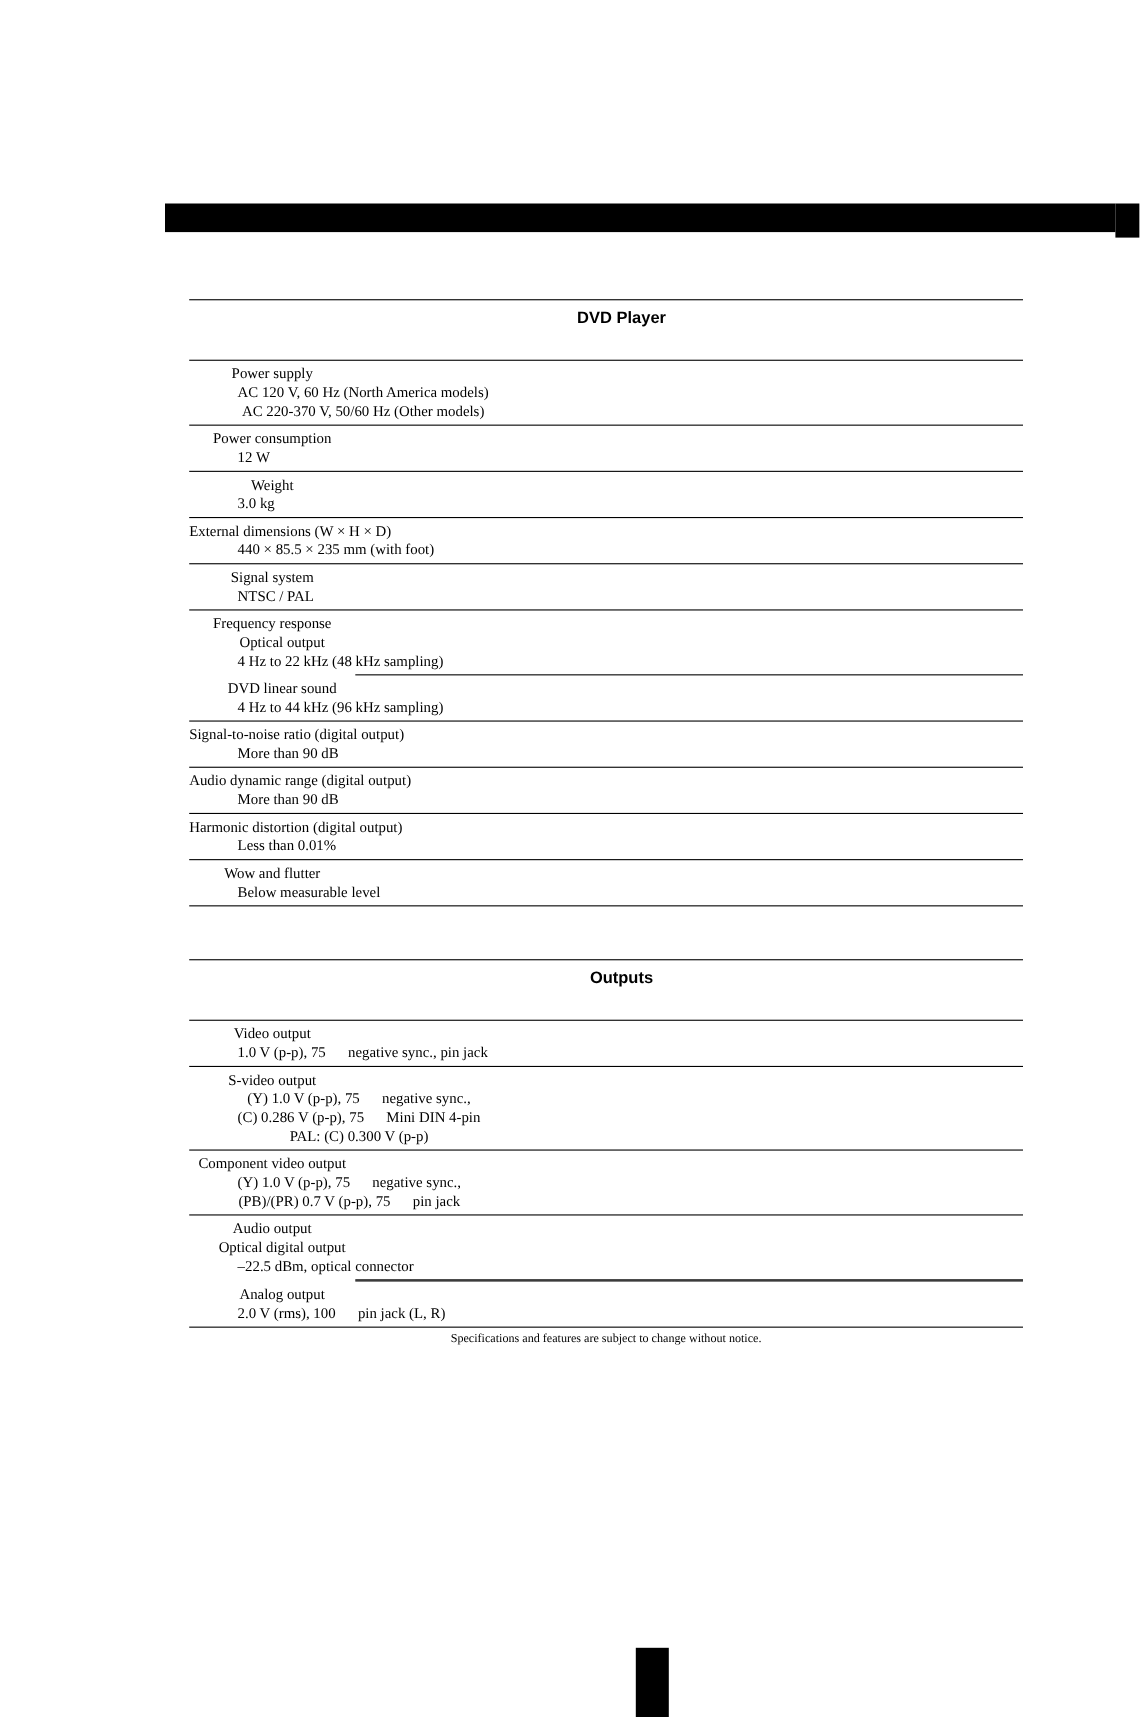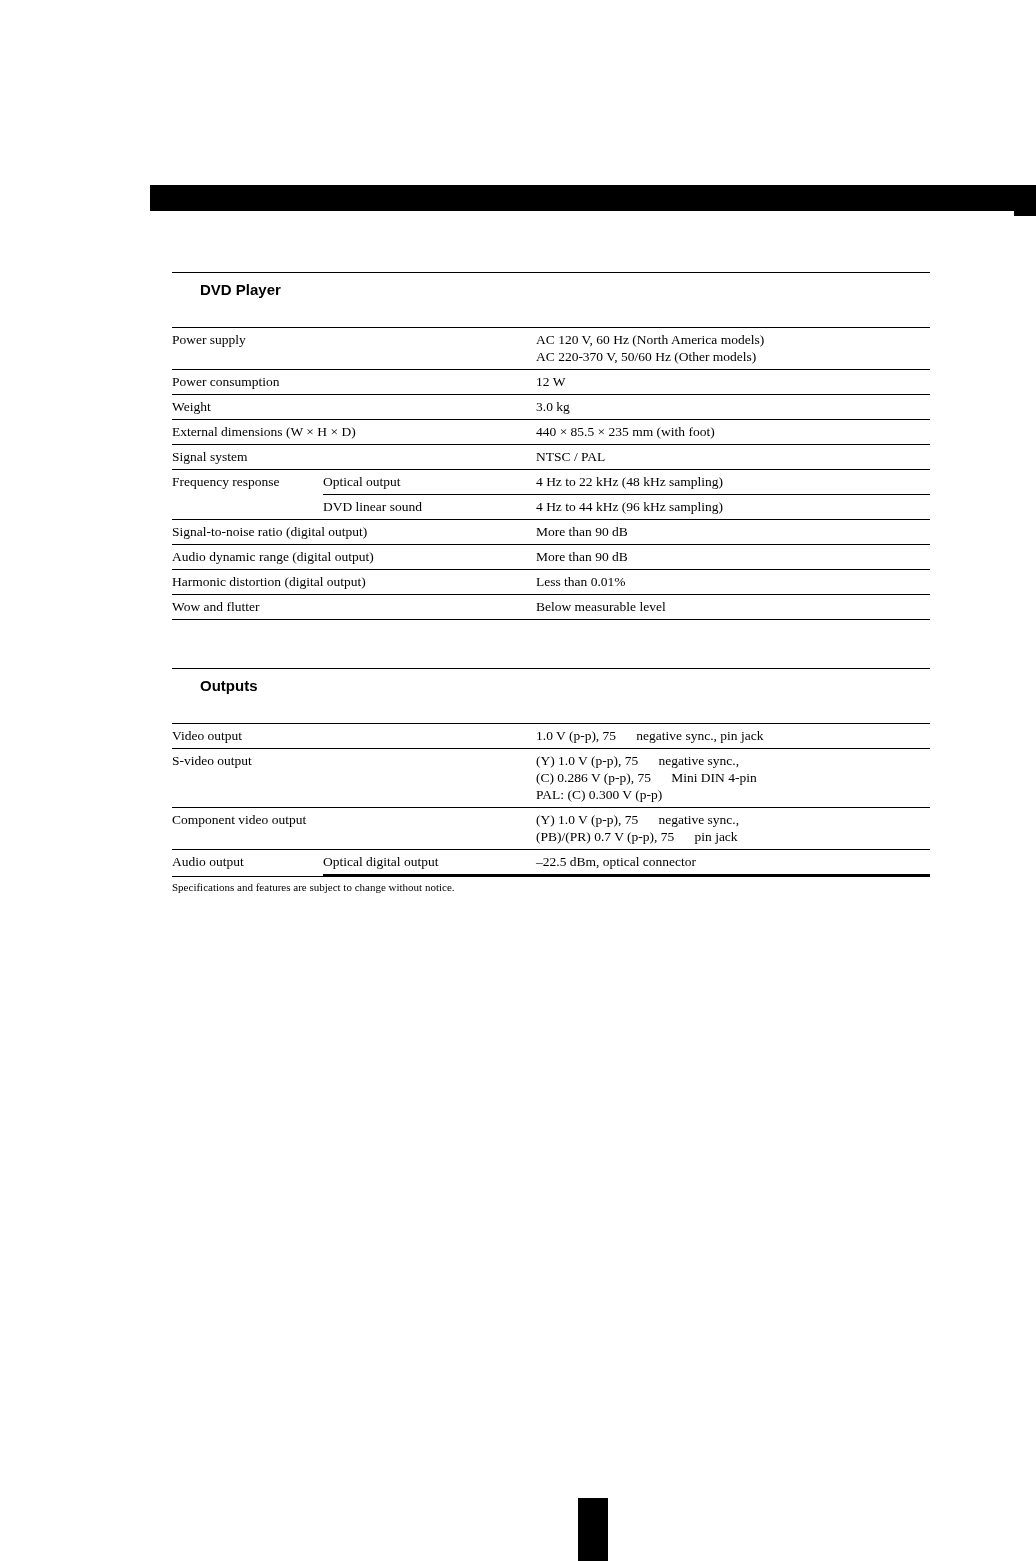--- a/index.html
+++ b/index.html
@@ -20,20 +20,21 @@
   .header-tab {
     position: absolute;
     top: 185px; left: 1014px;
     width: 22px; height: 31px;
     background: #000000;
   }
   .content {
     position: absolute;
     top: 272px; left: 172px;
     width: 758px;
+    text-align: center;
   }
   section.spec-section { display: block; }
   section.spec-section + section.spec-section { margin-top: 48px; }
   .sec-rule {
     height: 1px;
     background: #000000;
   }
   h2.sec-title {
     margin: 8px 0 0 28px;
     font-family: "Liberation Sans", sans-serif;
@@ -41,20 +42,21 @@
     font-size: 15px;
     line-height: 18px;
   }
   .spec-table { margin-top: 28px; }
   .rule { height: 1px; background: #000000; }
   .rule-indent { margin-left: 151px; }
   .row {
     display: flex;
     align-items: flex-start;
     padding: 3px 0 4px 0;
+    flex-direction: column;
   }
   .cell { font-size: 13.5px; line-height: 17px; }
   .cell.label { width: 151px; flex: none; white-space: nowrap; overflow: visible; }
   .cell.sub   { width: 169px; flex: none; white-space: nowrap; overflow: visible; }
   .cell.value { flex: 1; margin-left: 44px; }
   .cell.value div { white-space: pre-wrap; line-height: 17px; }
   .footnote {
     margin: 4px 0 0 0;
     font-size: 11px;
     line-height: 13px;
@@ -205,20 +207,27 @@
         <div class="rule"></div>
         <div class="row">
           <div class="cell label">Audio output</div>
           <div class="cell sub">Optical digital output</div>
           <div class="cell value">
             <div>–22.5 dBm, optical connector</div>
           </div>
         </div>
         <div class="rule rule-indent"></div>
         <div class="rule rule-indent"></div>
+        <div class="row">
+          <div class="cell label"></div>
+          <div class="cell sub">Analog output</div>
+          <div class="cell value">
+            <div>2.0 V (rms), 100      pin jack (L, R)</div>
+          </div>
+        </div>
         <div class="rule"></div>
       </div>
   </section>
 
   <p class="footnote">Specifications and features are subject to change without notice.</p>
 
 </div>
 
 <div class="page-number-block"></div>
 

